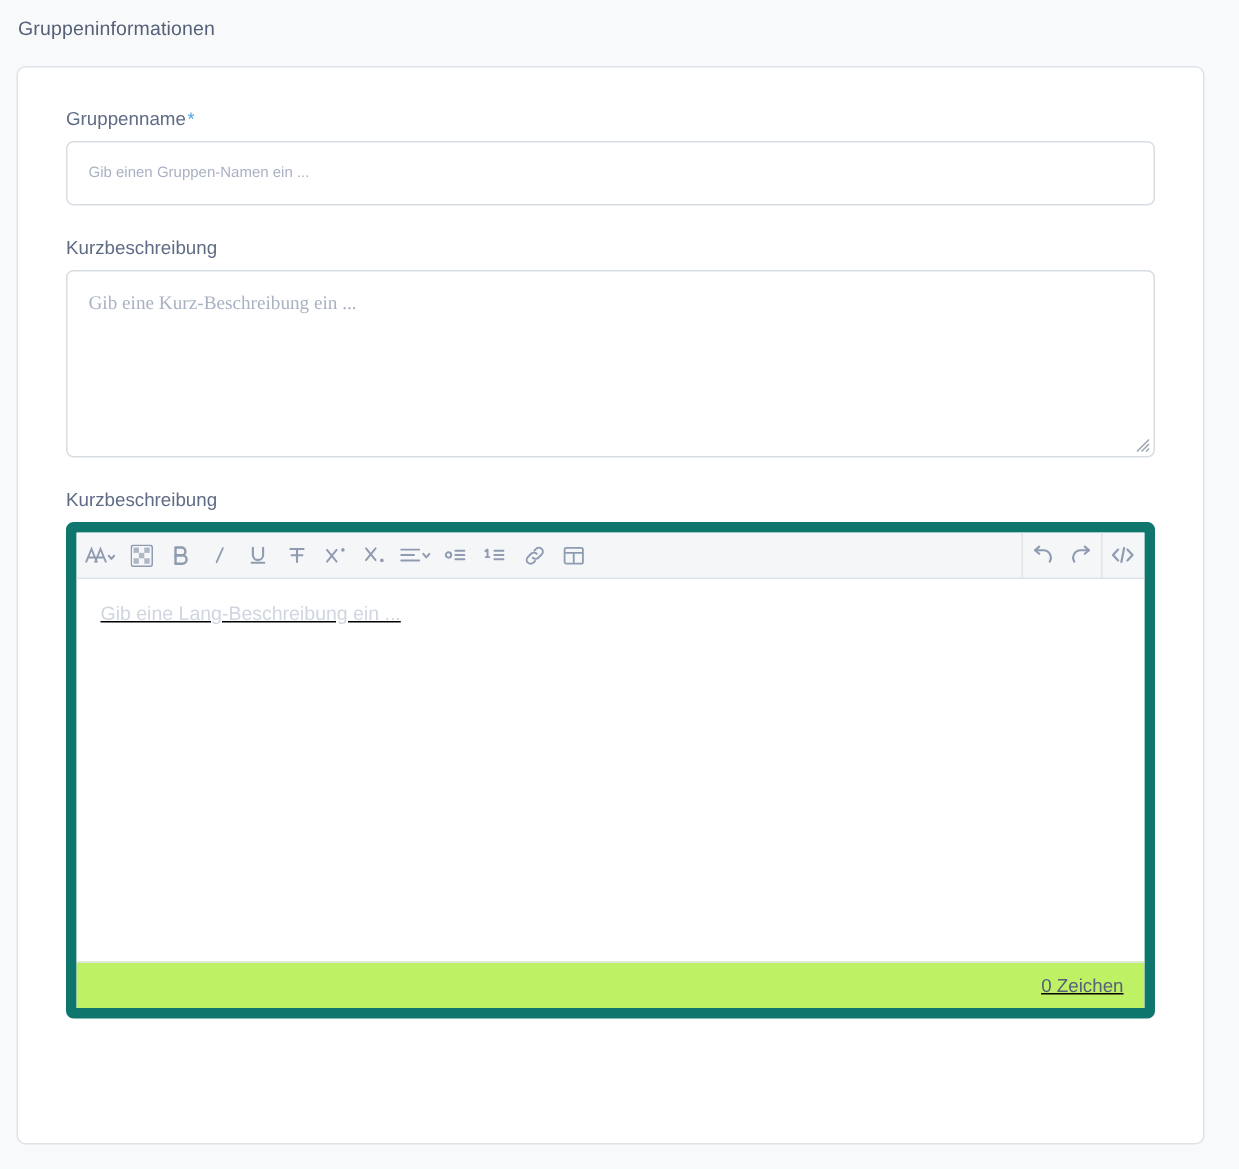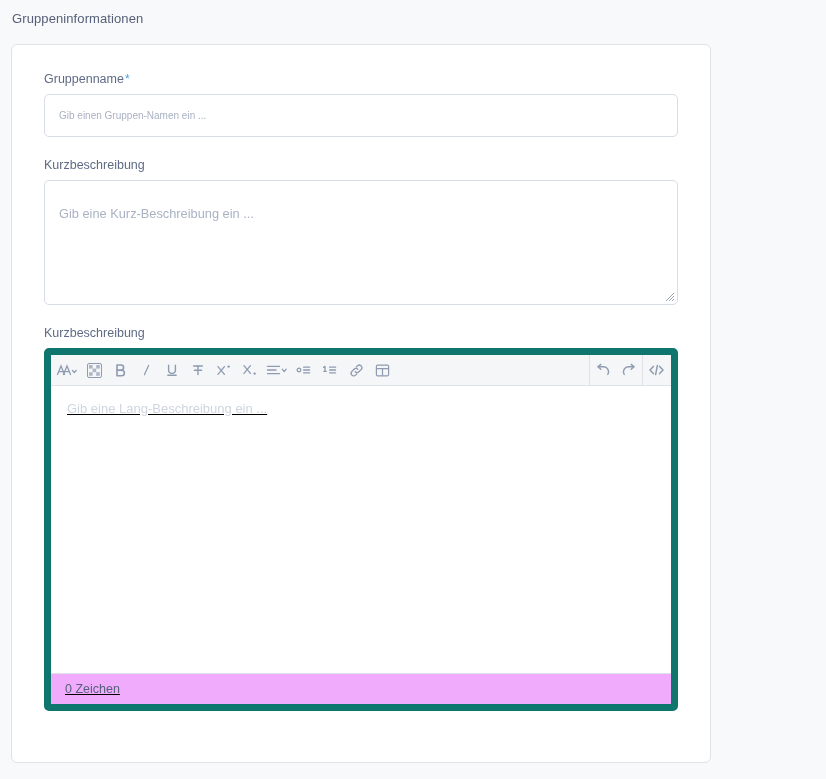--- a/index.html
+++ b/index.html
@@ -29,21 +29,21 @@
     color: #566078;
     letter-spacing: 0.1px;
     line-height: 22px;
   }
 
   
   .card {
     position: absolute;
     left: 11px;
     top: 44px;
-    width: 700px;
+    width: 792px;
     height: 719px;
     background: #ffffff;
     border: 1px solid #dfe3e8;
     border-radius: 6px;
   }
 
   .card-body {
     padding: 26px 32px 0 32px;
   }
 
@@ -78,23 +78,23 @@
     outline: none;
   }
   .text-input::placeholder { color: #a9b2c3; }
 
   
   .textarea-wrap { position: relative; }
   .text-area {
     display: block;
     width: 100%;
     height: 125px;
-    padding: 24px 14px;
+    padding: 12px 14px;
     font-size: 12.8px;
-    font-family: Liberation Sans, sans-serif;
+    font-family: Liberation Serif, serif;
     color: #3f4a60;
     background: #ffffff;
     border: 1px solid #d8dde4;
     border-radius: 5px;
     outline: none;
     resize: none;
     line-height: 18px;
   }
   .text-area::placeholder { color: #a9b2c3; }
   .resize-grip {
@@ -163,27 +163,26 @@
     outline: none;
   }
   .editor-placeholder {
     color: #cfd6e0;
     font-size: 13px;
     line-height: 18px;
   }
 
   .editor-footer {
     height: 31px;
-    background: #f0abfc;
+    background: #bef264;
     border-top: 1px solid #dfe3e8;
     display: flex;
     align-items: center;
-    justify-content: flex-start;
+    justify-content: flex-end;
     padding: 0 14px;
-    margin-top: 32px;
   }
   .char-count {
     font-size: 12.5px;
     color: #56607a;
   }
 
   .field-editor { margin-bottom: 0; }
 </style>
 </head>
 <body>

